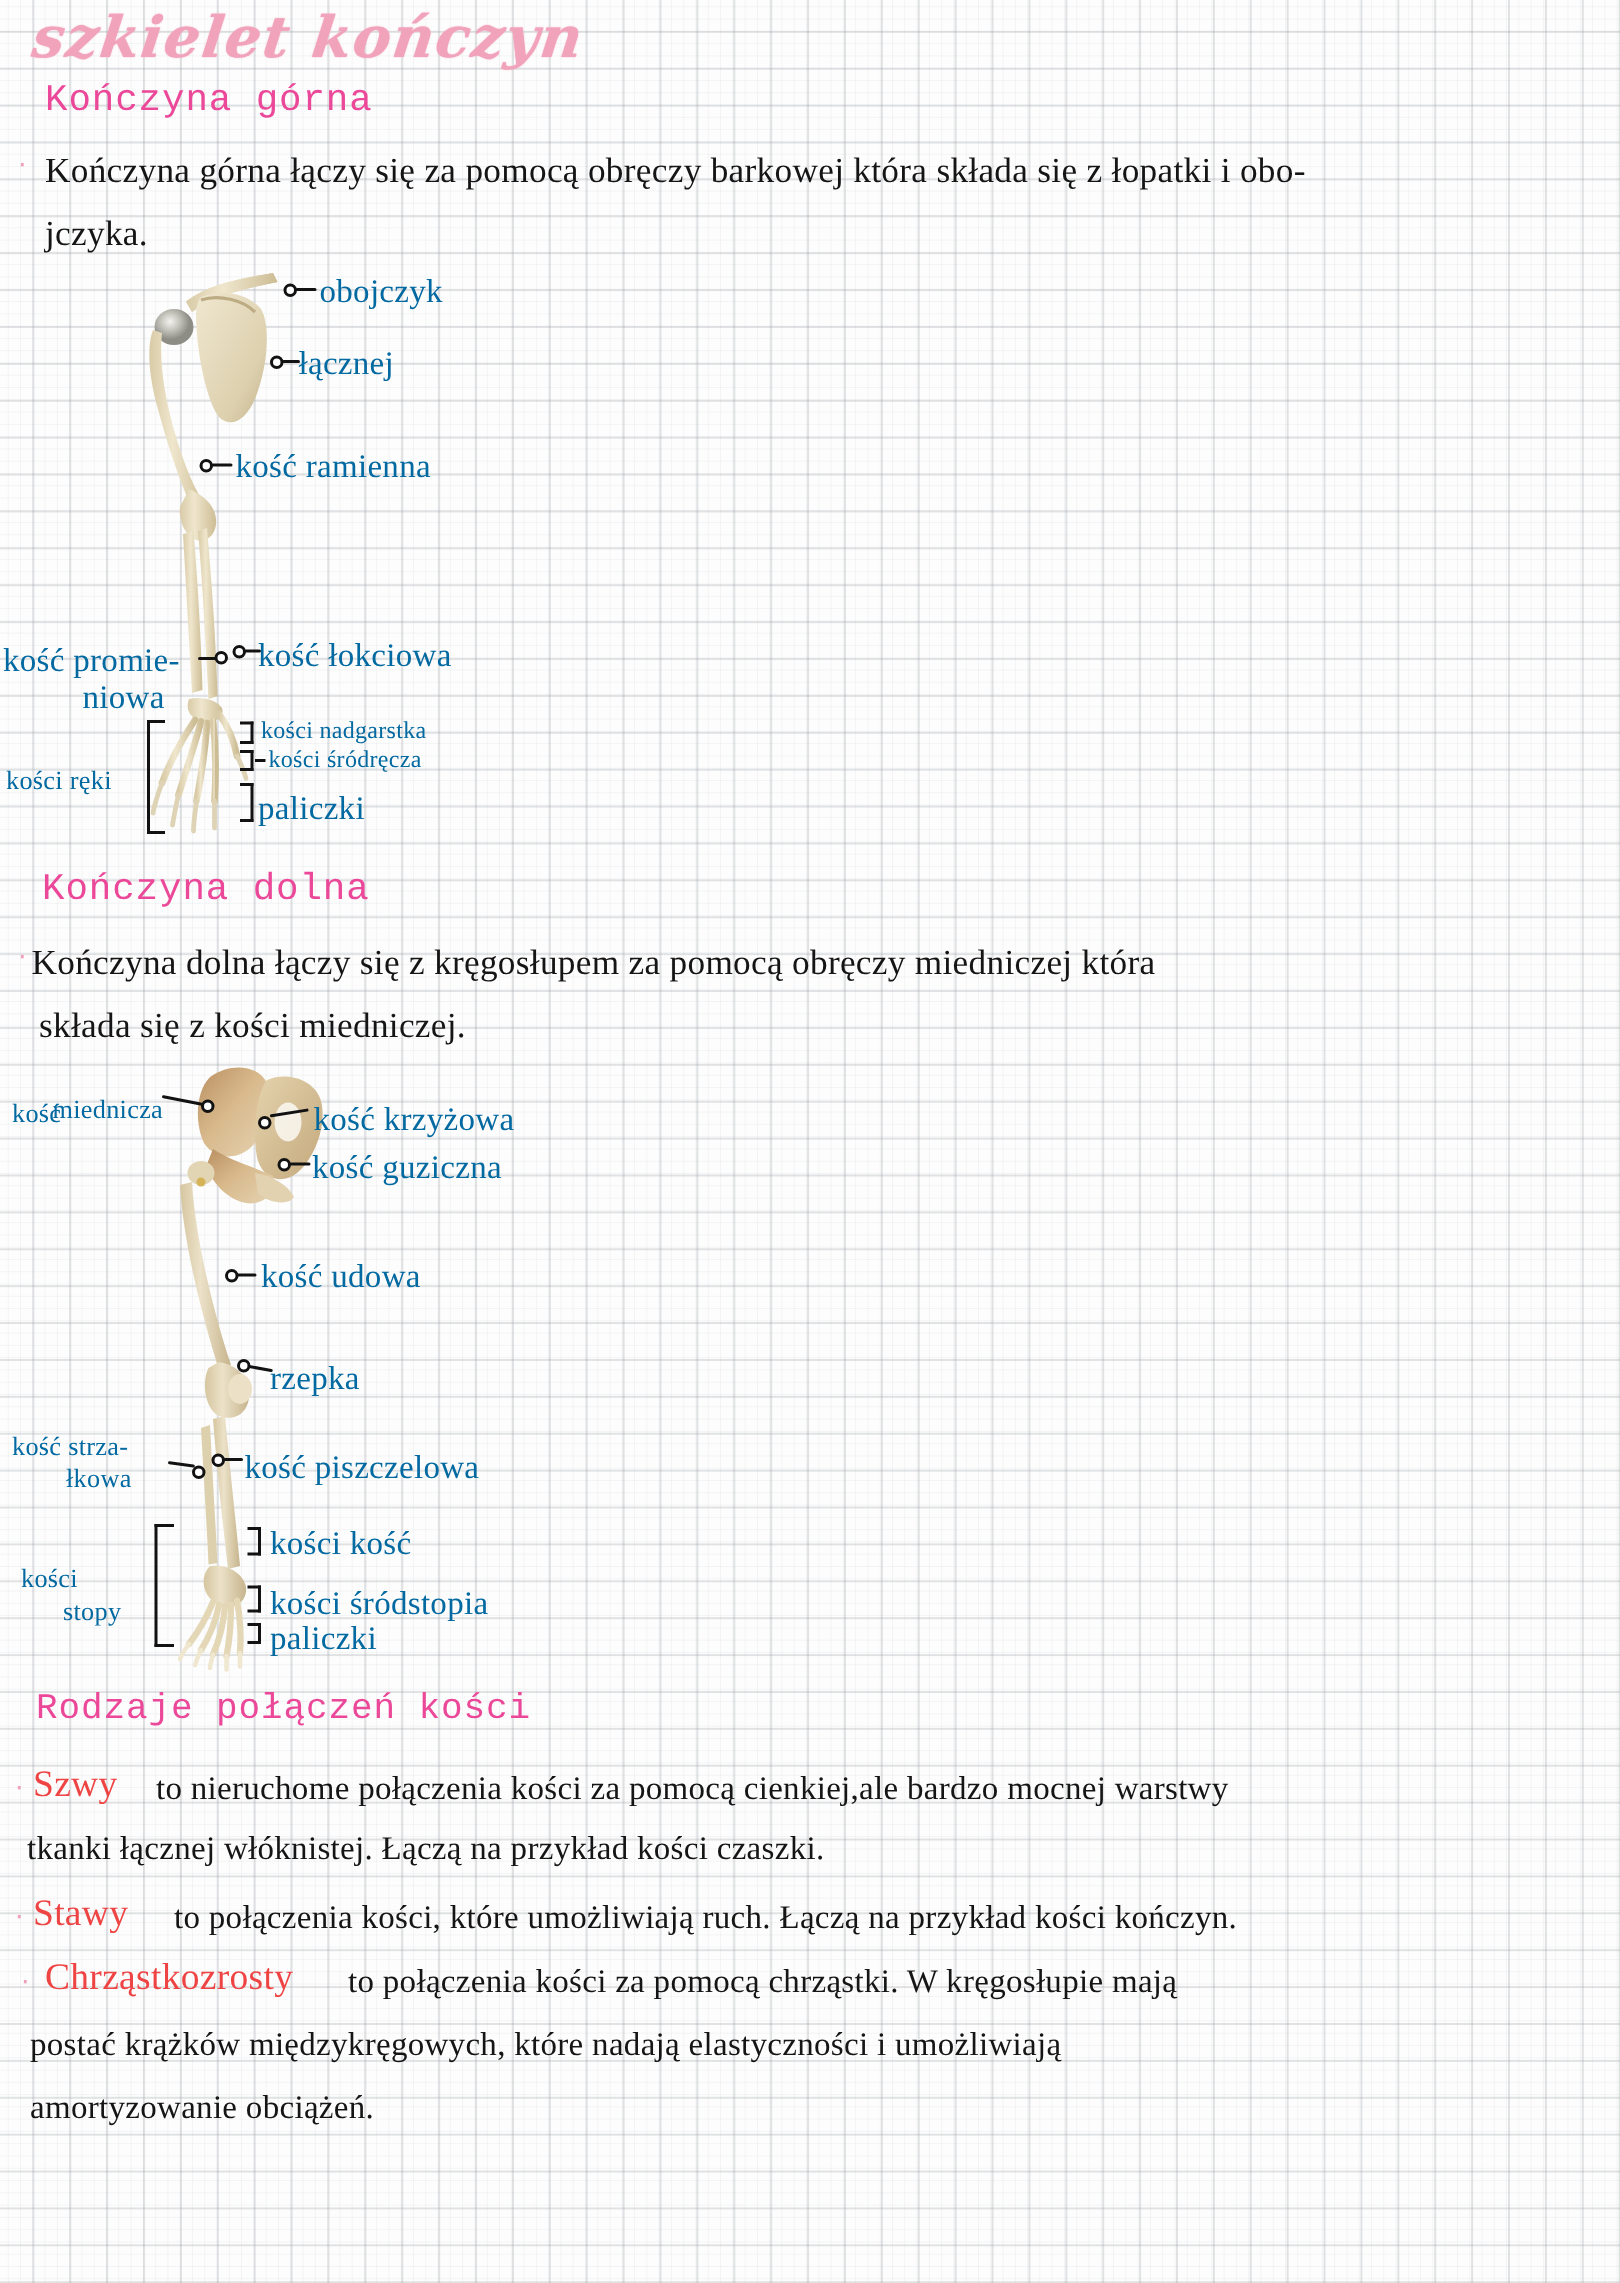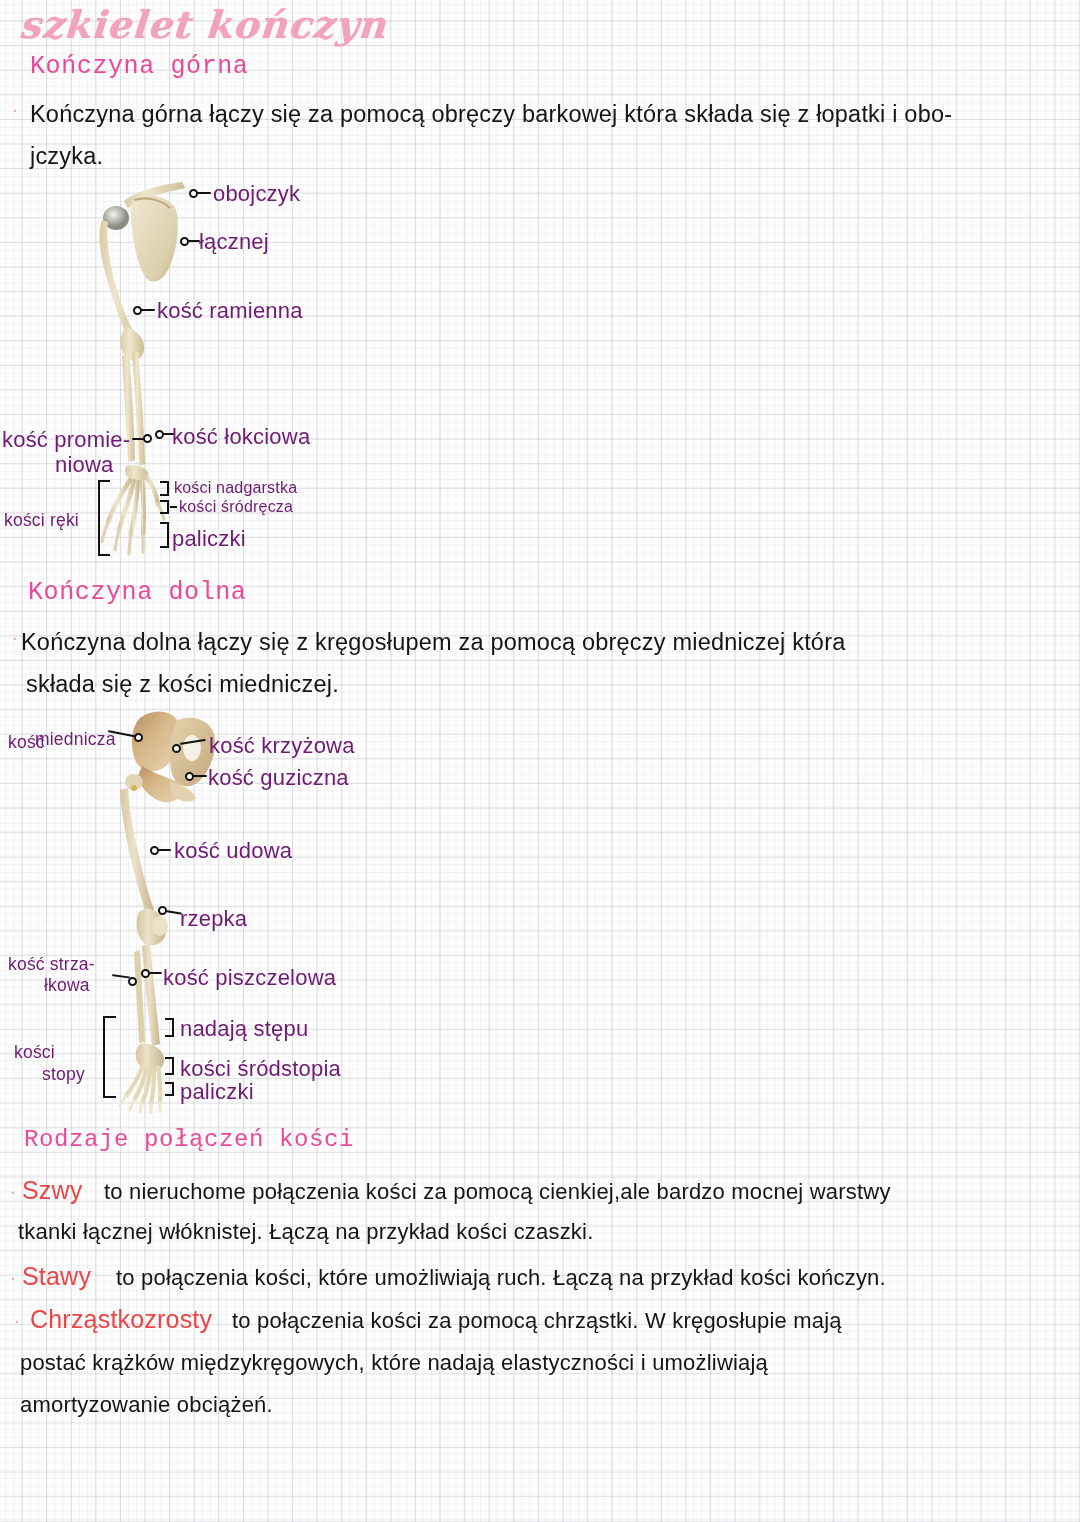--- a/index.html
+++ b/index.html
@@ -23,21 +23,21 @@
       24.6px 24.6px,
       24.6px 24.6px,
       8.2px 8.2px,
       8.2px 8.2px;
     background-position:-3px -4px,-3px -4px,-3px -4px,-3px -4px;
   }
   #content{position:absolute;inset:0;}
 
   
   .hand{
-    font-family:Liberation Sans, sans-serif;
+    font-family:Liberation Serif, serif;
     color:#1b1b1b;
     font-weight:400;
     letter-spacing:.2px;
   }
   .title{
     position:absolute;
     left:22px; top:2px;
     font-family:"DejaVu Serif", serif;
     font-style:italic;
     font-weight:700;
@@ -63,21 +63,21 @@
   }
   .bullet{
     position:absolute;
     color:#f0a0ba;
     font-size:18px;
   }
   .pinkword{color:#ef4444;}
   .lbl{
     position:absolute;
     font-size:22px;
-    color:#701a75;
+    color:#0369a1;
     white-space:nowrap;
     line-height:26px;
   }
   .lbl.sm{font-size:17.5px;line-height:21px;}
   .lbl.xs{font-size:16px;line-height:20px;}
 
   
   .leader{position:absolute;background:#121212;height:2.4px;border-radius:2px;}
   .dot{
     position:absolute;width:9px;height:9px;border-radius:50%;
@@ -298,21 +298,21 @@
   <div class="hand lbl sm" style="left:8px;top:954px;">kość strza-</div>
   <div class="hand lbl sm" style="left:44px;top:975px;">łkowa</div>
   <div class="leader" style="left:112px;top:974px;width:18px;transform:rotate(8deg);transform-origin:left center;"></div>
   <div class="dot" style="left:128px;top:977px;"></div>
 
   <div class="dot" style="left:141px;top:969px;"></div>
   <div class="leader" style="left:149px;top:972px;width:13px;"></div>
   <div class="hand lbl" style="left:163px;top:965px;">kość piszczelowa</div>
 
   <div class="brace-r" style="left:165px;top:1018px;width:9px;height:19px;"></div>
-  <div class="hand lbl" style="left:180px;top:1016px;">nadają stępu</div>
+  <div class="hand lbl" style="left:180px;top:1016px;">kości kość</div>
 
   <div class="brace-r" style="left:165px;top:1057px;width:9px;height:18px;"></div>
   <div class="hand lbl" style="left:180px;top:1056px;">kości śródstopia</div>
 
   <div class="brace-r" style="left:165px;top:1082px;width:9px;height:14px;"></div>
   <div class="hand lbl" style="left:180px;top:1079px;">paliczki</div>
 
   <div class="brace" style="left:103px;top:1016px;width:13px;height:82px;"></div>
   <div class="hand lbl sm" style="left:14px;top:1042px;">kości</div>
   <div class="hand lbl sm" style="left:42px;top:1064px;">stopy</div>

